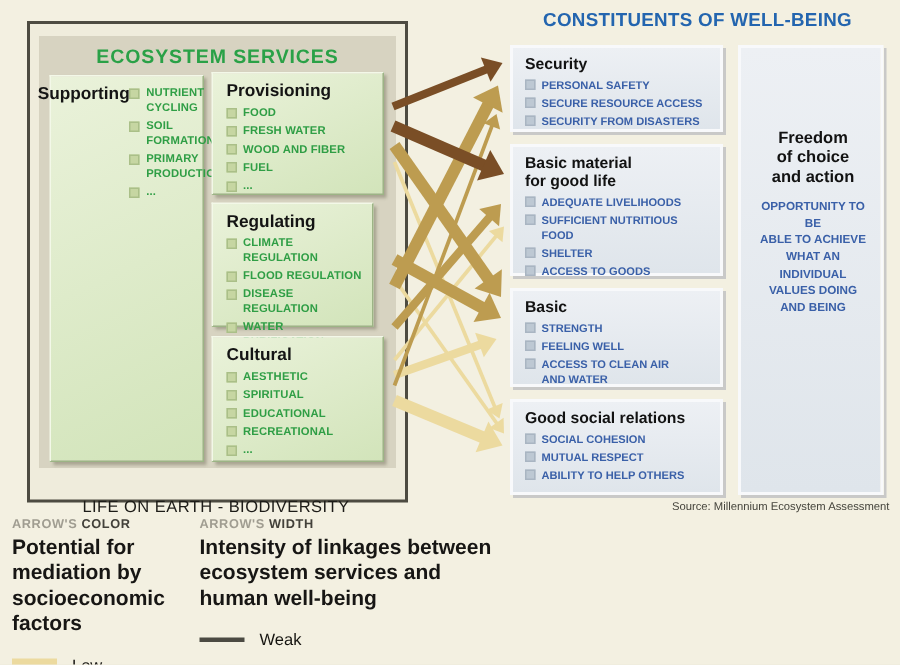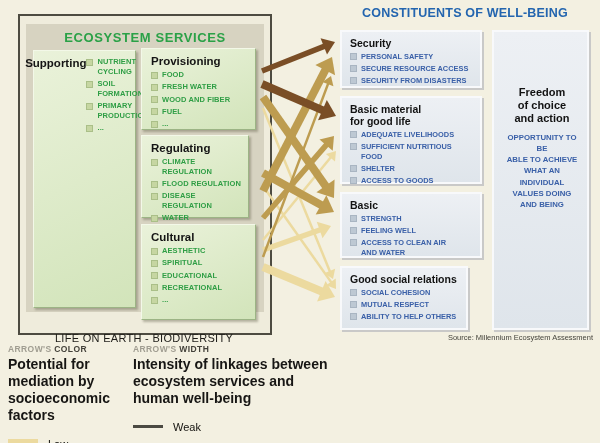--- a/index.html
+++ b/index.html
@@ -13,39 +13,39 @@
   #es-panel{left:26px;top:24px;width:238px;height:288px;background:#d7d3c1;}
   #es-title{left:26px;top:30px;width:238px;margin:0;text-align:center;font-size:13px;font-weight:bold;
             letter-spacing:.6px;color:var(--c-es_green,#2aa147);}
   .cat{box-sizing:border-box;background:linear-gradient(155deg,#eaf2da 0%,#d2e4ba 100%);
        border:1px solid;border-color:#f3f8e8 #9cb485 #9cb485 #f3f8e8;
        box-shadow:2px 2px 2px rgba(95,92,70,.4);padding:6px 4px 4px 9px;}
   .cat h3{margin:0 0 3px 0;font-size:11.5px;color:#141414;}
   #cat-supporting{left:33px;top:50px;width:103px;height:258px;display:flex;flex-direction:row;justify-content:center;}
   #cat-provisioning{left:141px;top:48px;width:115px;height:82px;}
   #cat-regulating{left:141px;top:135px;width:108px;height:83px;}
-  #cat-cultural{left:141px;top:224px;width:115px;height:96px;}
+  #cat-cultural{left:141px;top:224px;width:115px;height:84px;}
   .row{display:flex;align-items:flex-start;margin:0 0 2.5px 0;}
   .bullet{flex:0 0 auto;width:5px;height:5px;margin:1.5px 4px 0 0;background:#c6d6a2;border:0.5px solid #aabf88;}
   .bullet.hidden{visibility:hidden;}
   .cat .txt{font-size:7.5px;font-weight:bold;line-height:1.3;letter-spacing:.1px;color:var(--c-item_green,#2f9e45);}
   #es-footer{left:18px;top:316px;width:252px;text-align:center;font-size:11px;color:#1d1c18;letter-spacing:.3px;margin-top:16px;}
 
   
   #wb-title{left:336px;top:6px;width:258px;margin:0;text-align:center;font-size:12.5px;font-weight:bold;
             letter-spacing:.2px;color:var(--c-wb_blue,#2365af);}
   .wb{box-sizing:border-box;background:linear-gradient(180deg,#edf0f4 0%,#dfe5eb 100%);
       border:2px solid #f8f9fb;box-shadow:2px 2px 0 rgba(165,170,180,.55);padding:5px 5px 4px 8px;}
   .wb h3{margin:0 0 3px 0;font-size:10.5px;line-height:1.15;color:#121212;}
   .wb .txt{font-size:7.4px;font-weight:bold;line-height:1.3;color:var(--c-item_blue,#3a60a8);}
   .wb .bullet{background:#bdc8d3;border:0.5px solid #a9b5c2;margin-top:1px;}
   #wb-security{left:340px;top:30px;width:142px;height:58px;}
   #wb-basic{left:340px;top:96px;width:142px;height:88px;}
   #wb-health{left:340px;top:192px;width:142px;height:66px;}
-  #wb-social{left:340px;top:266px;width:128px;height:64px;}
+  #wb-social{left:340px;top:266px;width:142px;height:64px;}
   #wb-freedom{left:492px;top:30px;width:97px;height:300px;padding-top:54px;text-align:center;}
   #wb-freedom h3{font-size:11px;line-height:1.2;margin-bottom:6px;}
   #wb-freedom p{margin:0;font-size:7.8px;font-weight:bold;line-height:1.45;color:var(--c-item_blue,#3a60a8);}
   #source{left:300px;top:333px;width:293px;text-align:right;font-size:7.5px;color:#45443c;}
 
   
   #arrows{left:0;top:0;width:600px;height:443px;pointer-events:none;}
 
   
   .lg-head{font-size:8.5px;font-weight:bold;letter-spacing:.4px;color:#43413a;}

